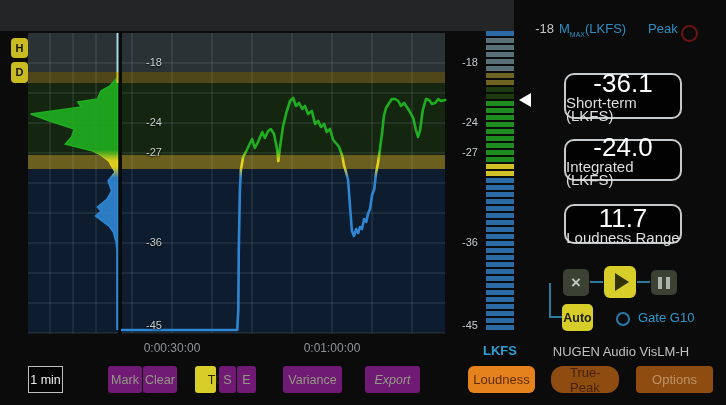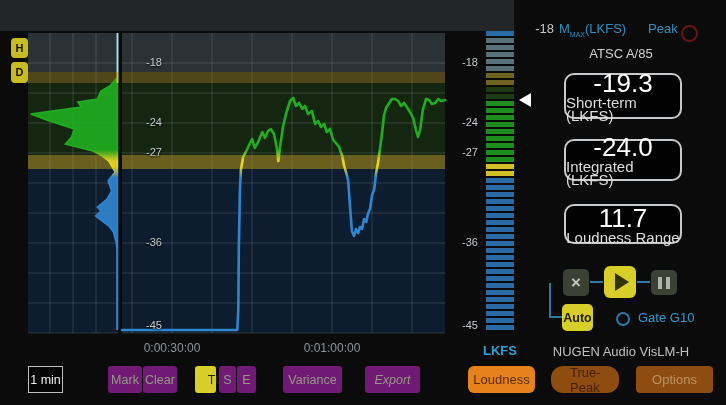--- a/index.html
+++ b/index.html
@@ -198,24 +198,23 @@
   <div class="abs hd-btn" style="top:62px;height:21px;line-height:21px;">D</div>
 
   <div id="lkfs-label" class="abs">LKFS</div>
 
   <div class="abs hdr-gray" style="left:524px;top:21px;width:30px;text-align:right;">-18</div>
   <div class="abs hdr-blue" style="left:559px;top:21px;">
     <span>M</span><sub>MAX</sub><span>(LKFS)</span>
   </div>
   <div class="abs hdr-blue" style="left:648px;top:21px;">Peak</div>
   <div id="peak-led" class="abs"></div>
-  <div id="preset-label" class="abs">ATSC A/85</div>
 
   <div id="box-short" class="abs rbox">
-    <div class="val">-19.3</div>
+    <div class="val">-36.1</div>
     <div class="lbl">Short-term (LKFS)</div>
   </div>
   <div id="box-int" class="abs rbox">
     <div class="val">-24.0</div>
     <div class="lbl">Integrated (LKFS)</div>
   </div>
   <div id="box-range" class="abs rbox">
     <div class="val">11.7</div>
     <div class="lbl">Loudness Range</div>
   </div>

